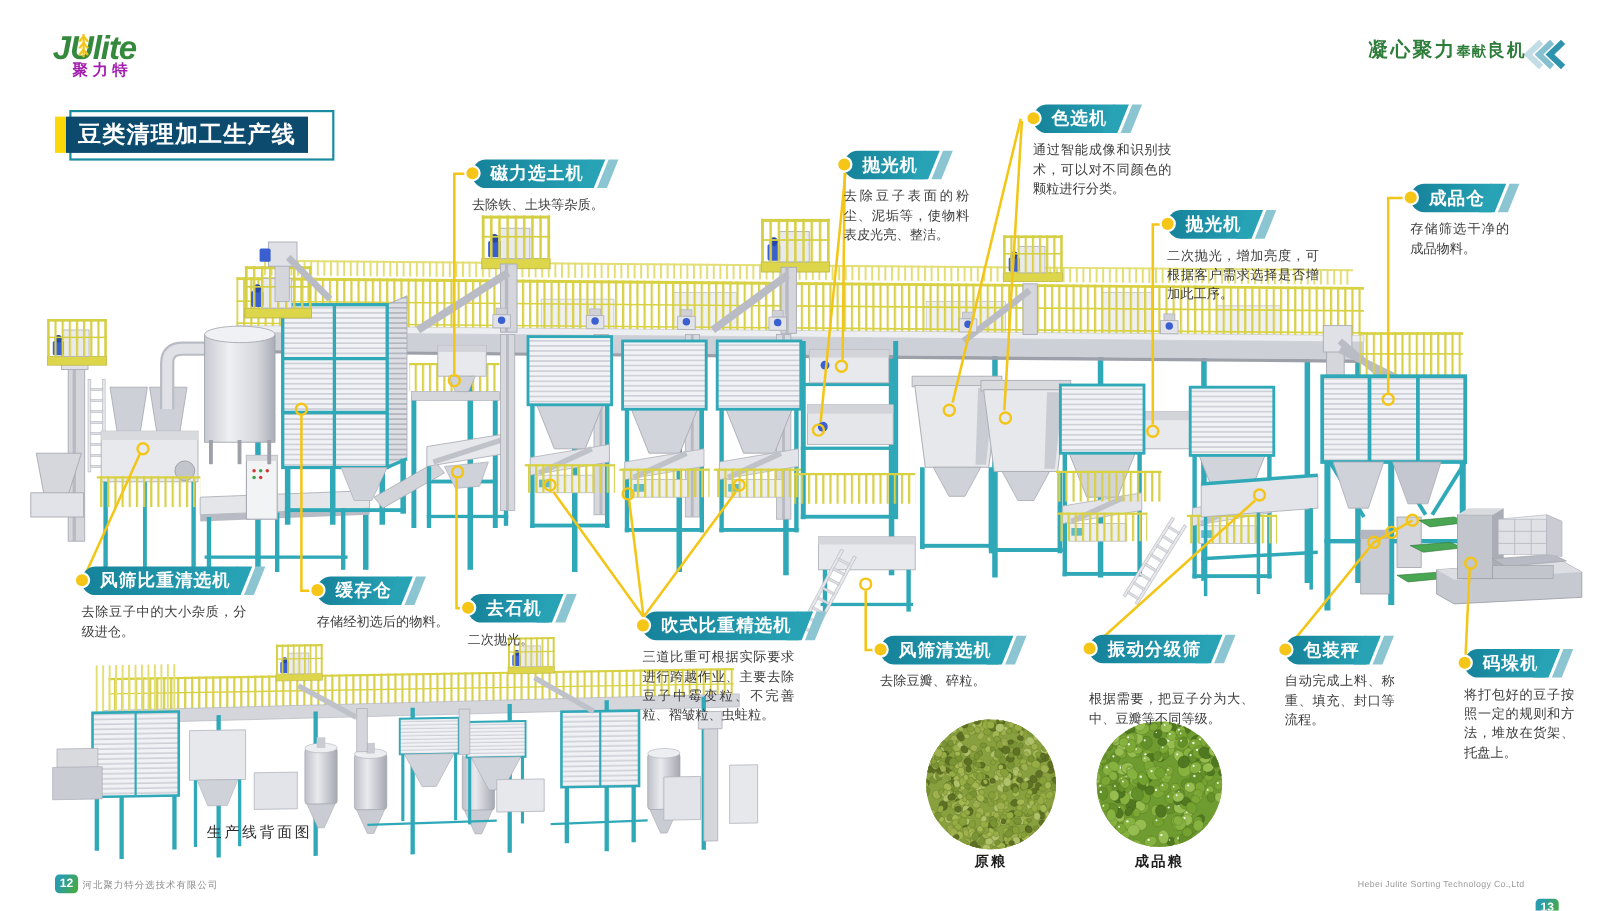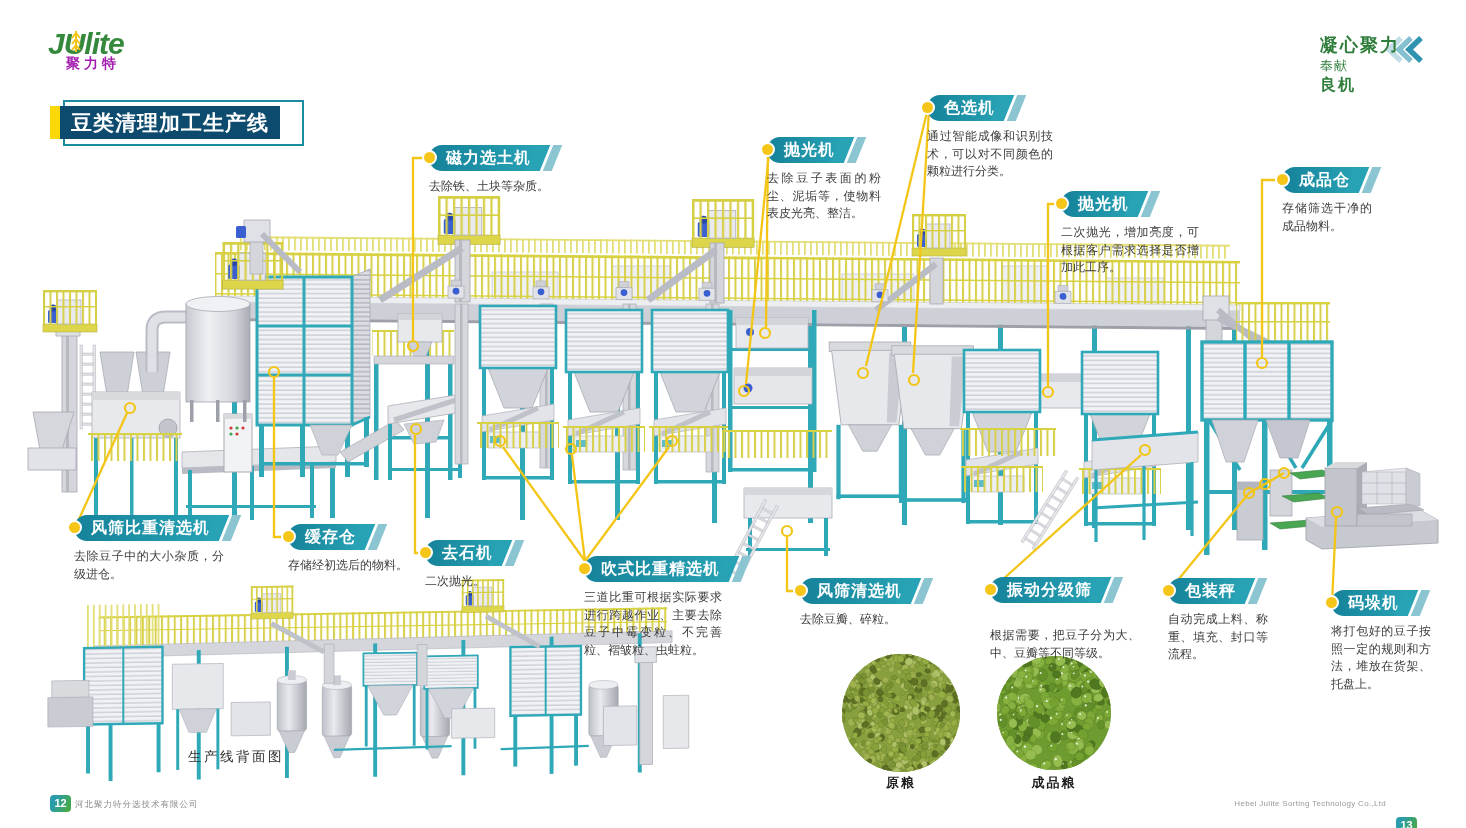--- a/index.html
+++ b/index.html
@@ -1,22 +1,22 @@
 <!DOCTYPE html>
 <html><head>
 <meta charset="utf-8">
 <style>
   html,body{margin:0;padding:0;background:#ffffff;}
   body{font-family:"Liberation Sans",sans-serif;}
   #page{position:relative;width:1466px;height:828px;background:#fff;overflow:hidden;}
   #scene{position:absolute;left:0;top:0;width:1466px;height:828px;}
   .logo-cn{position:absolute;left:66px;top:55px;font-size:14px;font-weight:bold;color:#a21caf;letter-spacing:4px;}
-  .slogan{position:absolute;right:78px;top:33px;display:flex;align-items:baseline;color:#2e7d3a;white-space:nowrap;flex-direction:column;}
+  .slogan{position:absolute;right:78px;top:33px;display:flex;align-items:baseline;color:#2e7d3a;white-space:nowrap;}
   .slogan .s1{font-size:18px;font-weight:bold;letter-spacing:2px;}
-  .slogan .s2{font-size:13px;font-weight:normal;margin-left:12px;letter-spacing:1px;}
+  .slogan .s2{font-size:13px;font-weight:bold;margin-left:0;letter-spacing:1px;}
   .slogan .s3{font-size:16px;font-weight:bold;letter-spacing:2px;}
 
   
   .title-block{position:absolute;left:50px;top:100px;width:255px;height:46px;}
   .title-outline{position:absolute;left:13px;top:0;width:237px;height:42px;border:2px solid #1a8ca0;background:#fff;}
   .title-bar{position:absolute;left:0;top:6px;width:10px;height:33px;background:#fcd808;}
   .title-box{position:absolute;left:10px;top:6px;width:220px;height:33px;background:#0c4a6e;color:#fff;
              font-size:21px;font-weight:bold;letter-spacing:1px;line-height:33px;text-align:center;}
 
   
@@ -1485,21 +1485,21 @@
       </div>
   <div class="desc" style="width:132px;">去除铁、土块等杂质。</div>
 </div>
 <div class="callout" style="left:767px;top:137px;">
   <div class="tag">
         <span class="dot"></span>
         <span>抛光机</span>
       </div>
   <div class="desc" style="width:114px;">去除豆子表面的粉尘、泥垢等，使物料表皮光亮、整洁。</div>
 </div>
-<div class="callout" style="left:927px;top:95px;">
+<div class="callout" style="left:927px;top:95px;padding-left:12px;">
   <div class="tag">
         <span class="dot"></span>
         <span>色选机</span>
       </div>
   <div class="desc" style="width:126px;">通过智能成像和识别技术，可以对不同颜色的颗粒进行分类。</div>
 </div>
 <div class="callout" style="left:1061px;top:191px;">
   <div class="tag">
         <span class="dot"></span>
         <span>抛光机</span>

